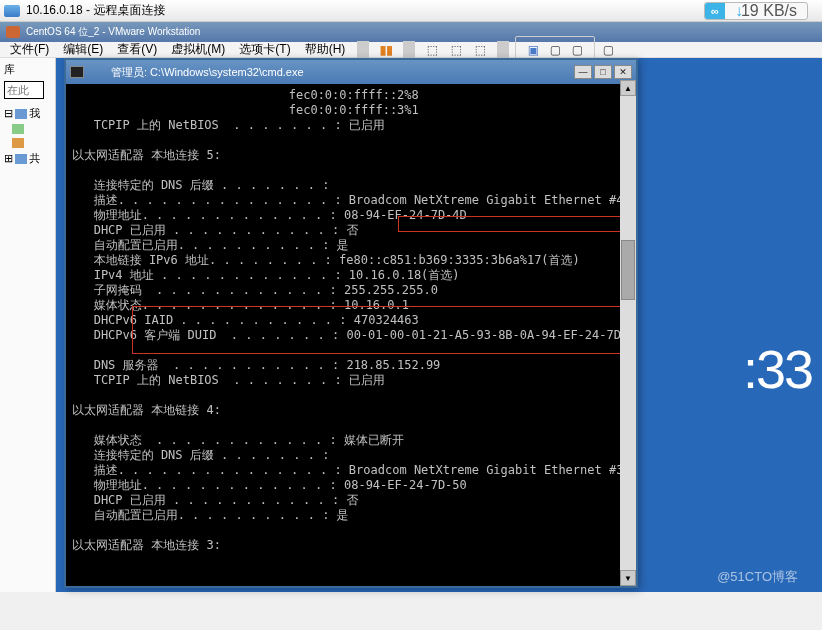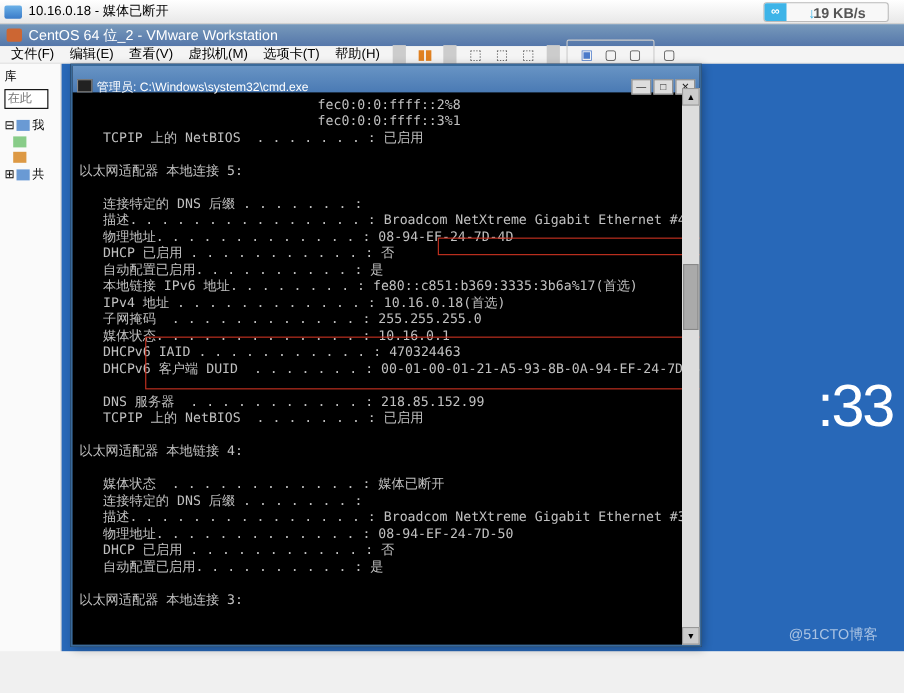--- a/index.html
+++ b/index.html
@@ -1,23 +1,23 @@
 <!DOCTYPE html>
 <html><head>
 <meta charset="utf-8">
 <style>
 * { margin: 0; padding: 0; box-sizing: border-box; }
 body { width: 822px; height: 630px; font-family: "Microsoft YaHei", Arial, sans-serif; font-size: 12px; background: #f0f0f0; overflow: hidden; position: relative; }
 .rdp-titlebar { height: 22px; background: linear-gradient(#fff,#e8e8e8); border-bottom: 1px solid #ccc; display: flex; align-items: center; padding: 0 4px; }
 .rdp-titlebar .icon { width: 16px; height: 12px; background: linear-gradient(#6bb1e8,#3a7bc8); border-radius: 2px; margin-right: 6px; }
 .speed-badge { position: absolute; right: 14px; top: 2px; display: flex; align-items: center; gap: 0; border: 1px solid #bbb; border-radius: 3px; background: #f8f8f8; height: 18px; }
 .speed-badge .logo { width: 20px; height: 16px; background: #3db4e8; border-radius: 2px 0 0 2px; display: flex; align-items: center; justify-content: center; color: #fff; font-weight: bold; font-size: 11px; }
-.speed-badge .val { padding: 0 20px; color: #555; font-size: 13px; font-weight: bold; }
+.speed-badge .val { padding: 0 10px; color: #555; font-size: 16px; }
 .speed-badge .arrow { color: #3db4e8; margin-right: -2px; }
-.vm-titlebar { height: 20px; background: linear-gradient(#7799bb,#5577aa); color: #fff; display: flex; align-items: center; padding: 0 6px; font-size: 13px; }
+.vm-titlebar { height: 20px; background: linear-gradient(#7799bb,#5577aa); color: #fff; display: flex; align-items: center; padding: 0 6px; font-size: 10px; }
 .vm-titlebar .icon { width: 14px; height: 12px; background: #cc6633; margin-right: 6px; border-radius: 2px; }
 .menubar { height: 16px; background: #f4f4f4; display: flex; align-items: center; padding: 0 4px; gap: 2px; border-bottom: 1px solid #ddd; }
 .menubar span { padding: 2px 6px; cursor: default; font-size: 12px; }
 .menubar .sep { width: 1px; height: 18px; background: #ccc; margin: 0 4px; }
 .tbtn { width: 22px; height: 22px; border: 1px solid transparent; display: flex; align-items: center; justify-content: center; font-size: 13px; color: #444; }
 .tbtn.orange { color: #e08020; font-weight: bold; }
 .tbtn.blue { color: #4a7aca; }
 .tgroup { display: flex; border: 1px solid #ccc; border-radius: 2px; }
 .tgroup .tbtn { border: none; }
 .content-area { display: flex; height: calc(100% - 96px); position: relative; }
@@ -27,41 +27,41 @@
 .tree { font-size: 11px; }
 .tree-item { display: flex; align-items: center; gap: 2px; padding: 1px 0; }
 .tree-icon { width: 12px; height: 10px; display: inline-block; }
 .tree-icon.host { background: #6a9ad4; }
 .tree-icon.pc { background: #88cc88; }
 .tree-icon.vm { background: #dd9944; }
 .desktop-bg { flex: 1; background: #2868b8; position: relative; overflow: hidden; }
 .clock { position: absolute; right: 10px; top: 280px; color: #fff; font-size: 54px; font-weight: 300; letter-spacing: -2px; }
 .date { position: absolute; right: 10px; top: 350px; color: #fff; font-size: 22px; }
 .cmd-window { position: absolute; left: 64px; top: 0px; width: 574px; height: 530px; background: #000; border: 2px solid #3a6a9a; box-shadow: 2px 2px 8px rgba(0,0,0,0.3); }
-.cmd-title { height: 20px; background: linear-gradient(#6894c4,#4a7ab4); display: flex; padding: 12px 4px; color: #fff; font-size: 11px; }
+.cmd-title { height: 20px; background: linear-gradient(#6894c4,#4a7ab4); display: flex; align-items: center; padding: 12px 4px; color: #fff; font-size: 11px; gap: 23px; }
 .cmd-title .icon { width: 14px; height: 12px; background: #222; border: 1px solid #888; margin-right: 4px; }
 .cmd-title .controls { margin-left: auto; display: flex; gap: 2px; }
 .cmd-title .controls span { width: 18px; height: 14px; background: #ddd; border: 1px solid #888; color: #222; font-size: 9px; display: flex; align-items: center; justify-content: center; }
 .cmd-body { padding: 4px 6px; font-family: "NSimSun","SimSun",Consolas,monospace; font-size: 12px; line-height: 15px; color: #c0c0c0; white-space: pre; overflow: hidden; position: relative; }
 .scrollbar { position: absolute; right: 0; top: 20px; bottom: 0; width: 16px; background: #ddd; }
 .scrollbar .thumb { position: absolute; left: 1px; right: 1px; top: 160px; height: 60px; background: #aaa; border: 1px solid #888; }
 .scrollbar .arr { position: absolute; left: 0; right: 0; height: 16px; background: #ccc; border: 1px solid #999; display: flex; align-items: center; justify-content: center; font-size: 8px; }
 .scrollbar .arr.up { top: 0; }
 .scrollbar .arr.down { bottom: 0; }
 .redbox { position: absolute; border: 1px solid #cc3322; pointer-events: none; }
 .redbox.r1 { left: 332px; top: 132px; width: 290px; height: 16px; }
 .redbox.r2 { left: 66px; top: 222px; width: 558px; height: 48px; }
 .watermark { position: absolute; right: 24px; bottom: 6px; color: rgba(255,255,255,0.6); font-size: 13px; }
 </style>
 </head>
 <body>
 
 <div class="rdp-titlebar">
   <span class="icon"></span>
-  <span>10.16.0.18 - 媒体已断开</span>
+  <span>10.16.0.18 - 远程桌面连接</span>
 </div>
 <div class="speed-badge">
   <span class="logo">∞</span>
   <span class="val"><span class="arrow">↓</span><span>19 KB/s</span></span>
 </div>
 
 <div class="vm-titlebar">
   <span class="icon"></span>
   <span>CentOS 64 位_2 - VMware Workstation</span>
 </div>

